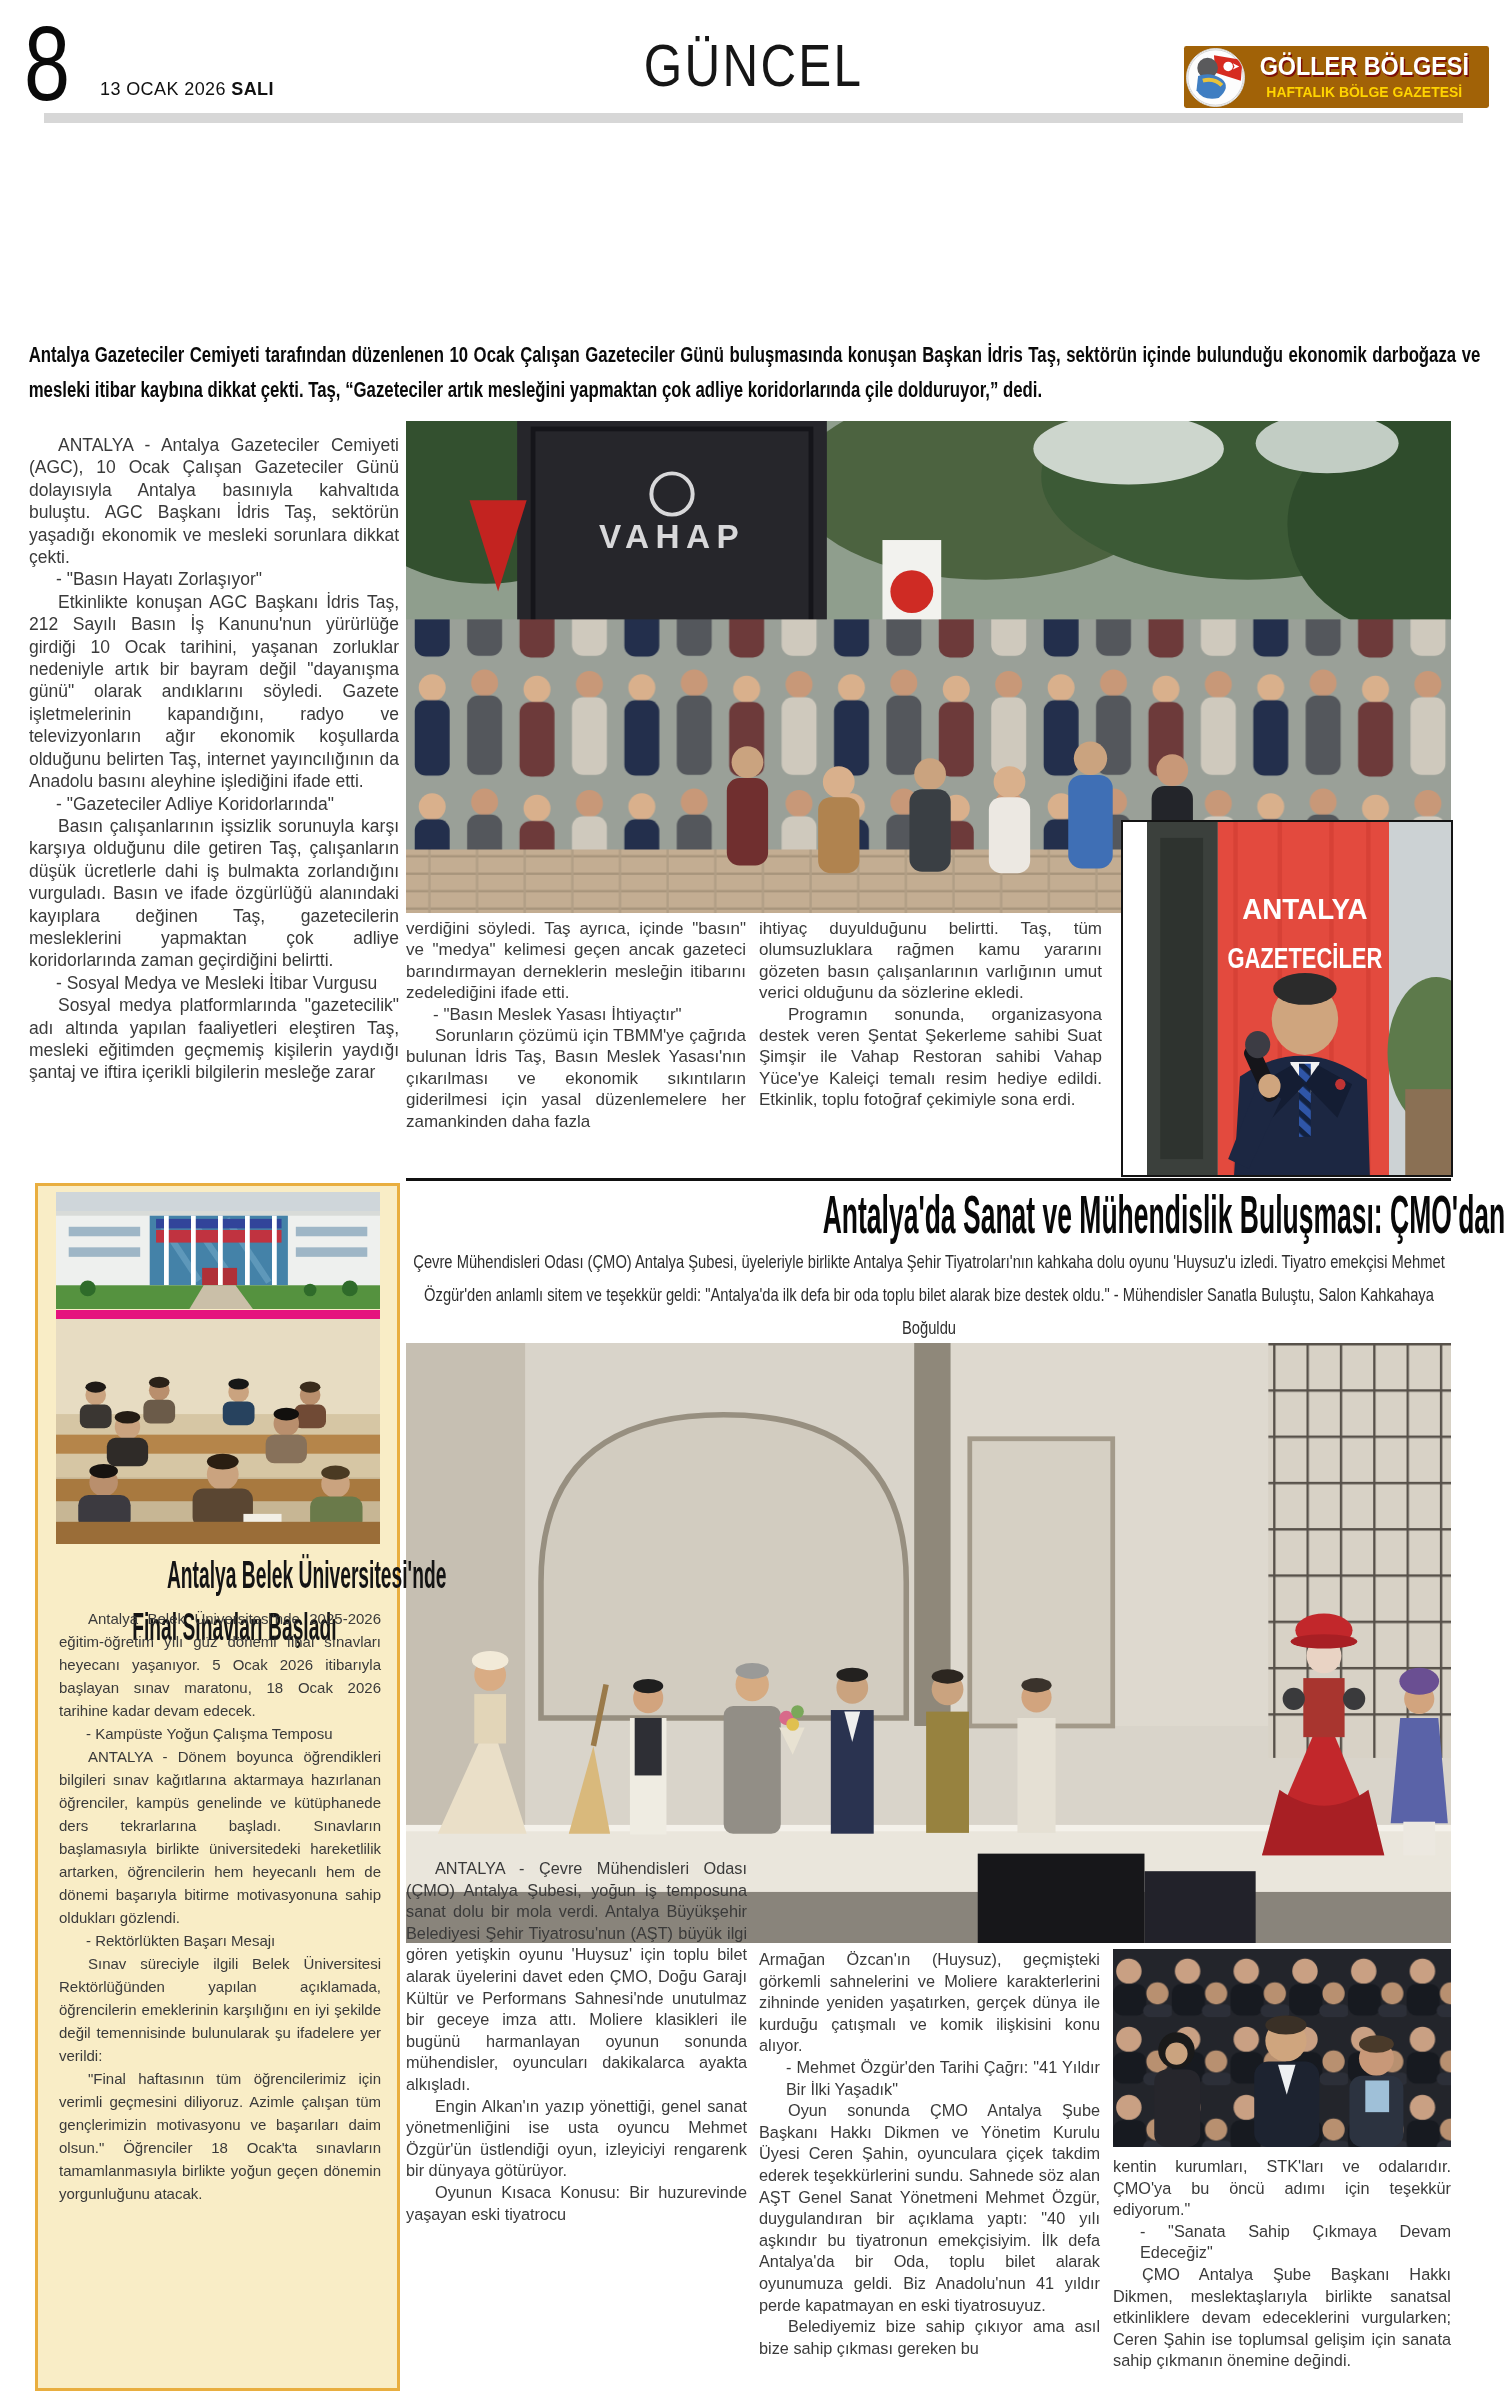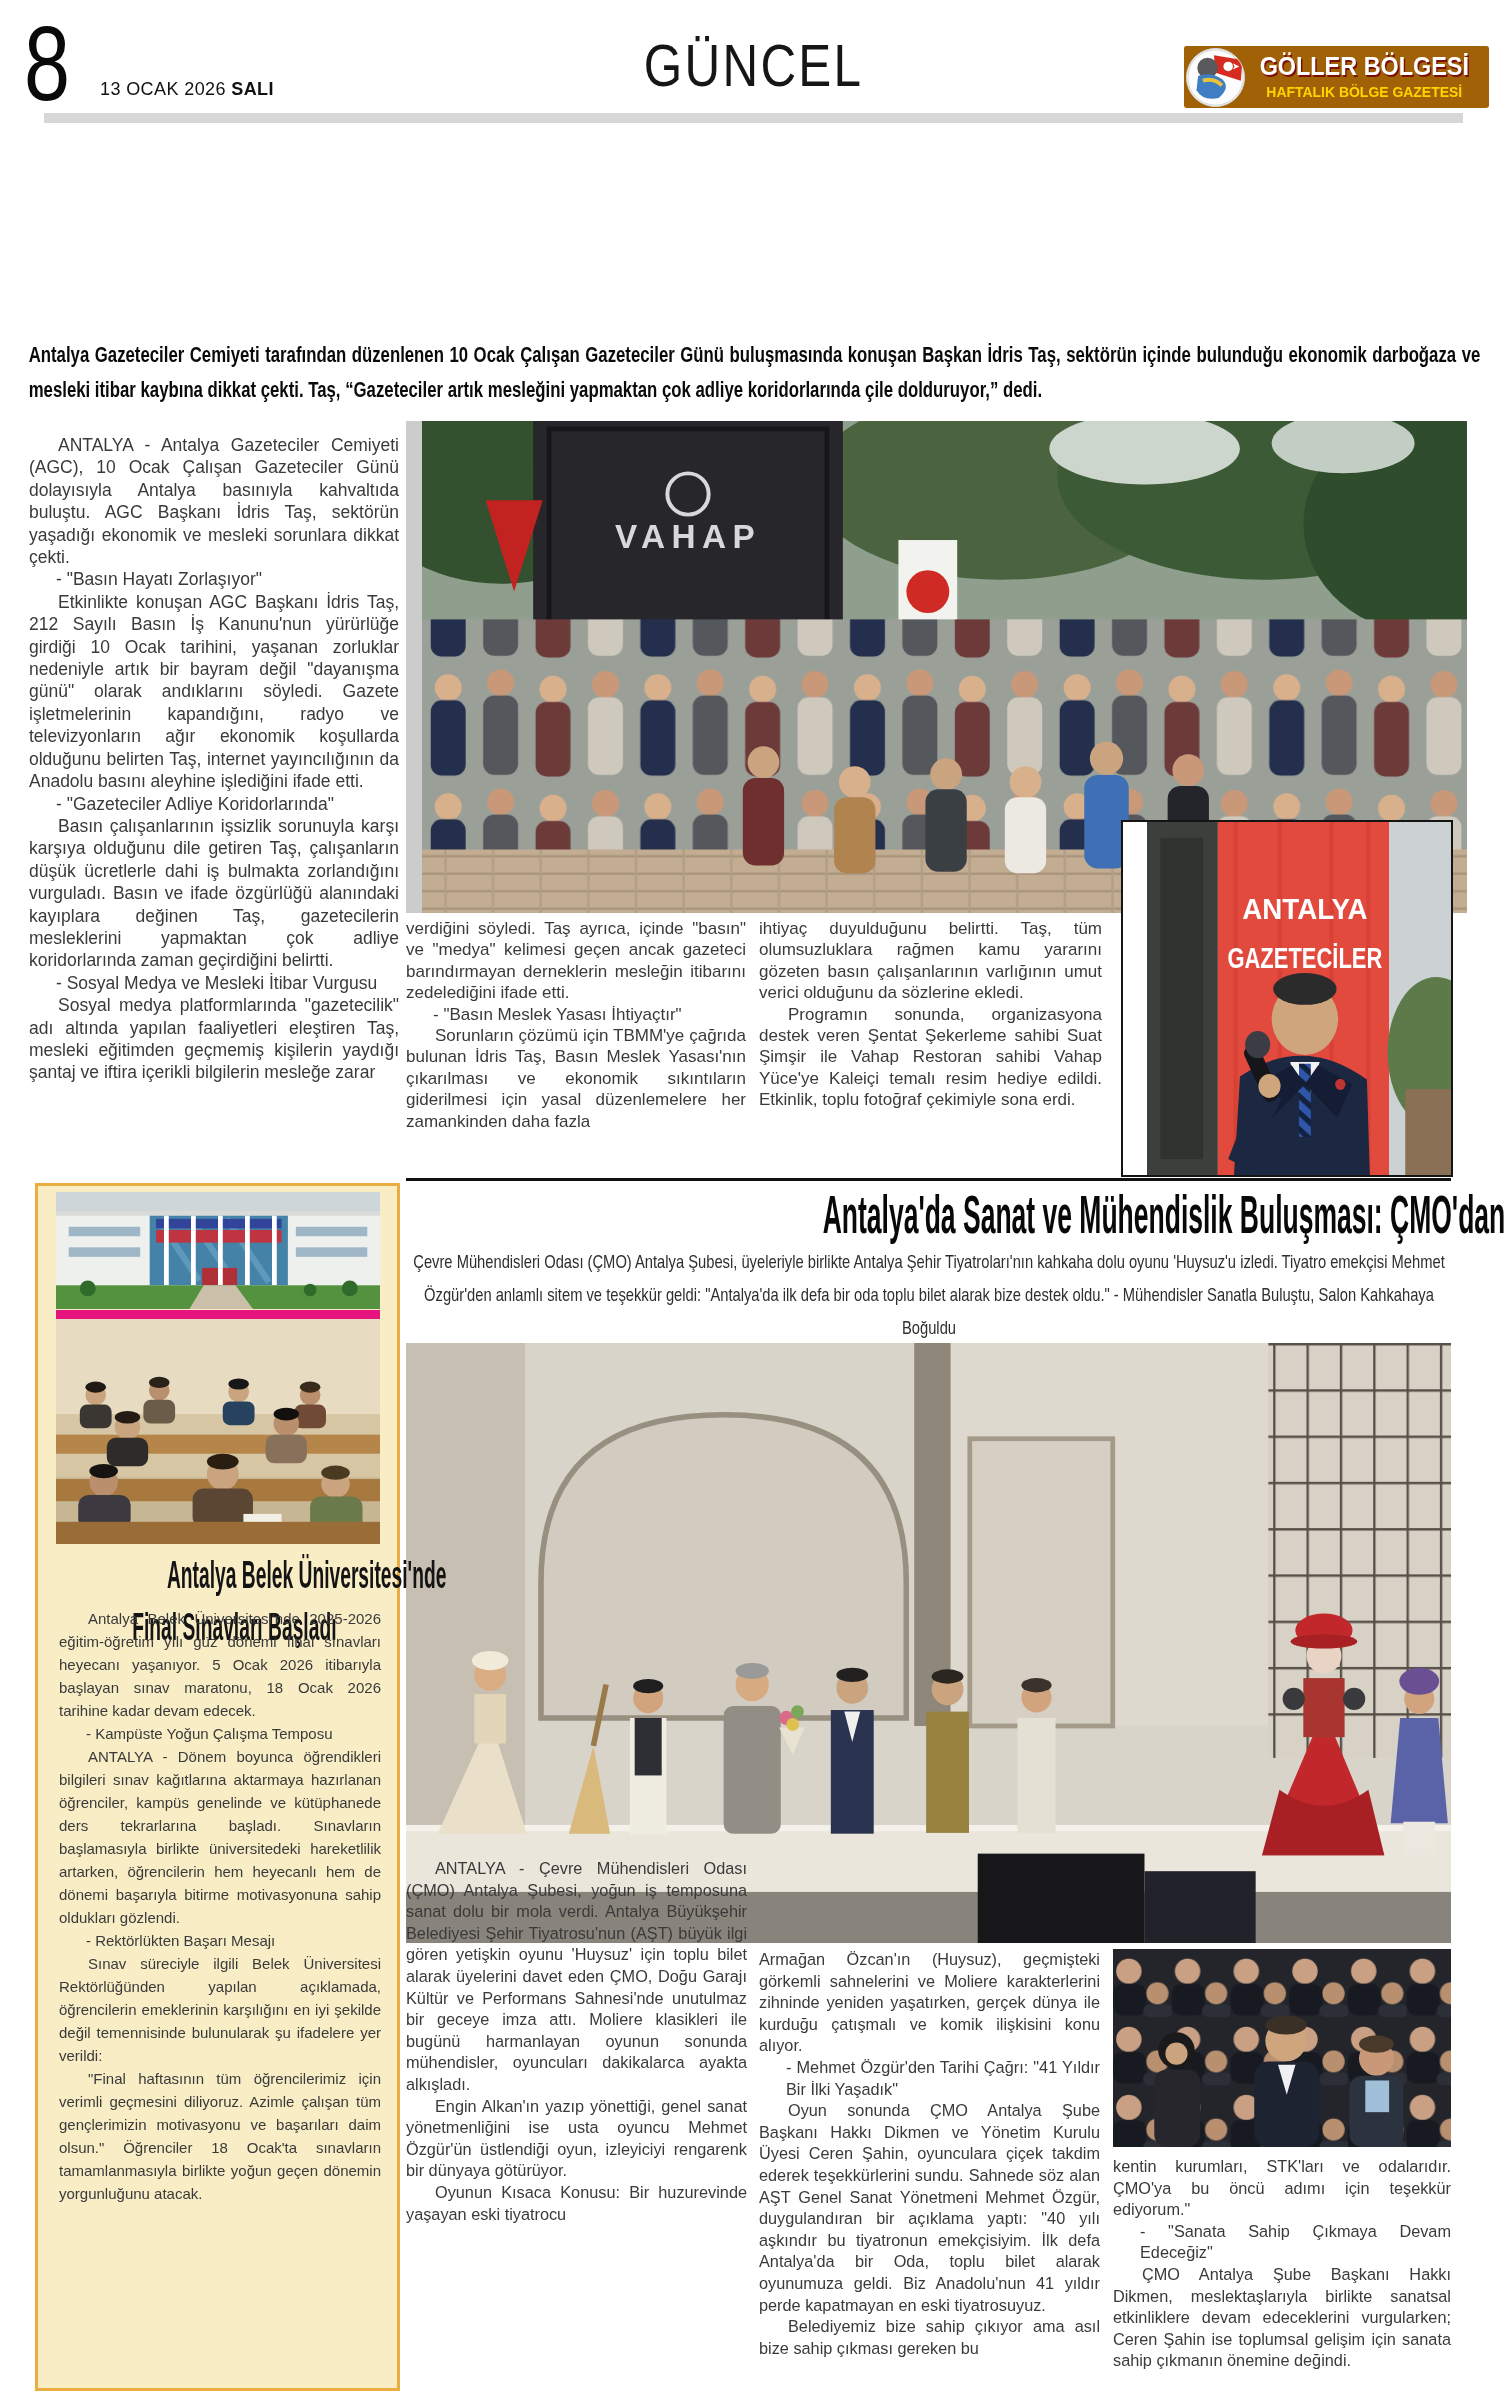--- a/index.html
+++ b/index.html
@@ -38,21 +38,21 @@
   .bodycol{color:#3a3a3a;text-align:justify;}
   .bodycol p{margin:0;text-indent:29px;}
   .bodycol p.cont{text-indent:0;}
   .bodycol p.sub{text-indent:0;padding-left:27px;}
   #a1col1{left:29px;top:434px;width:370px;font-size:17.5px;line-height:22.4px;}
   #a1col2{left:406px;top:918px;width:340px;font-size:17px;line-height:21.4px;}
   #a1col3{left:759px;top:918px;width:343px;font-size:17px;line-height:21.4px;}
 
   .photo{overflow:hidden;background:#ccc;}
   .photo svg{display:block;width:100%;height:100%;}
-  #photo-group{left:406px;top:421px;width:1045px;height:492px;padding-left:16px;}
+  #photo-group{left:406px;top:421px;width:1045px;height:492px;}
   #photo-speaker{left:1121px;top:820px;width:332px;height:357px;border:2.4px solid #141414;
                  box-sizing:border-box;background:#fff;padding-left:24px;}
   #rule1{left:406px;top:1178px;width:1045px;height:3.2px;background:#111;}
 
   
   #a2head{left:406px;top:1186px;width:1045px;text-align:center;color:#080808;}
   #a2head .l{font-size:50px;font-weight:bold;white-space:nowrap;display:inline-block;
              transform:scale(.53,1.06);}
   #a2lead{left:406px;top:1245px;width:1045px;height:97px;}
   #a2lead .inner{width:1350px;margin-left:-152px;transform:scaleX(.775);transform-origin:center top;

